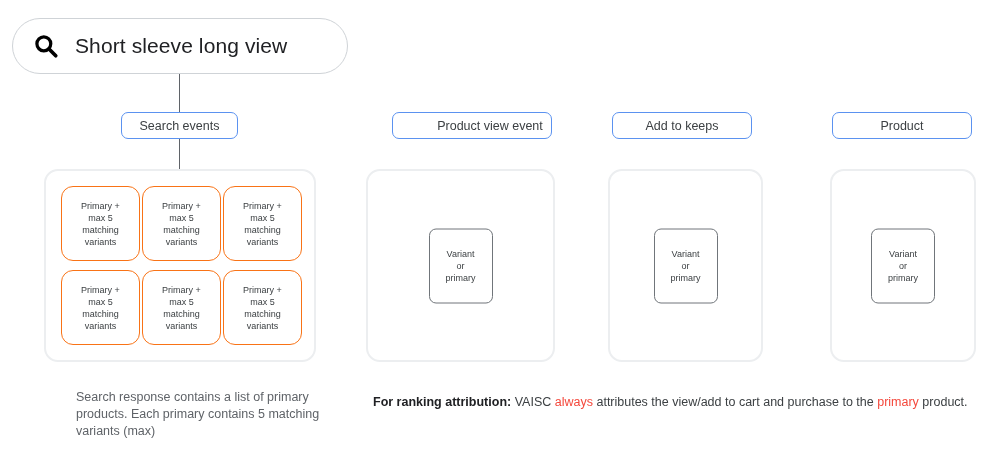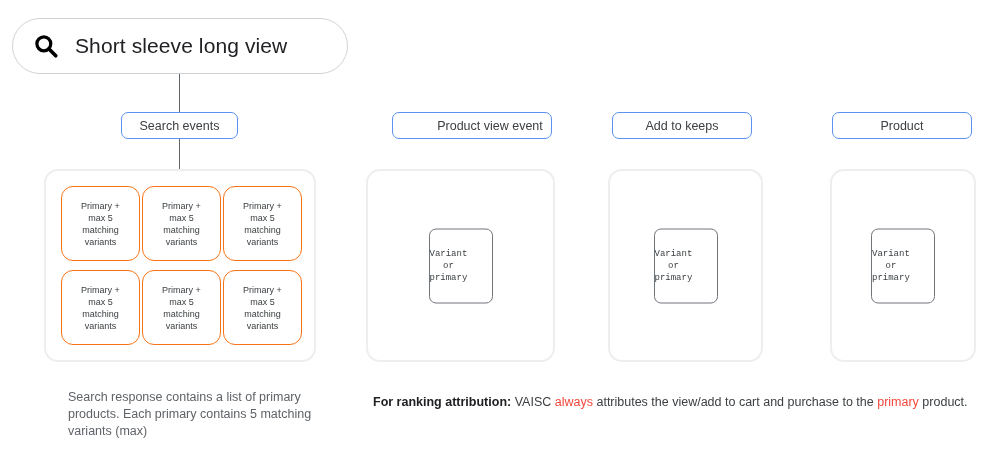--- a/index.html
+++ b/index.html
@@ -125,32 +125,31 @@
     width: 64px;
     height: 75px;
     left: 50%;
     top: 50%;
     transform: translate(-50%, -50%);
     border: 1px solid #70757a;
     border-radius: 7px;
     background: #ffffff;
     display: flex;
     align-items: center;
-    justify-content: flex-start;
+    justify-content: center;
     text-align: center;
     font-size: 9px;
     line-height: 12px;
     color: #3c4043;
-    font-family: Liberation Mono, monospace;
   }
 
   
   .caption-left {
     position: absolute;
-    left: 68px;
+    left: 76px;
     top: 389px;
     width: 250px;
     font-size: 12.5px;
     line-height: 17px;
     color: #5f6368;
   }
   .notes {
     position: absolute;
     left: 373px;
     top: 392px;

